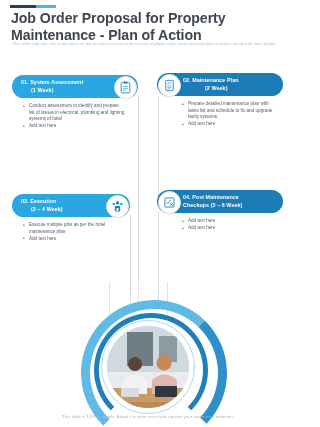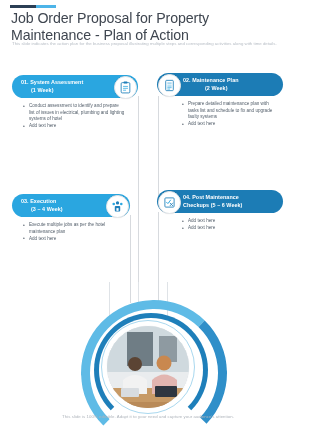--- a/index.html
+++ b/index.html
@@ -45,21 +45,21 @@
 
   
   .title {
     position: absolute;
     left: 11px;
     top: 10px;
     width: 275px;
     font-size: 14.2px;
     line-height: 16.5px;
     color: #3f4650;
-    font-weight: 400;
+    font-weight: 700;
     letter-spacing: -0.1px;
   }
 
   .subtitle {
     position: absolute;
     left: 12px;
     top: 41px;
     width: 268px;
     font-size: 4.3px;
     line-height: 6.2px;

